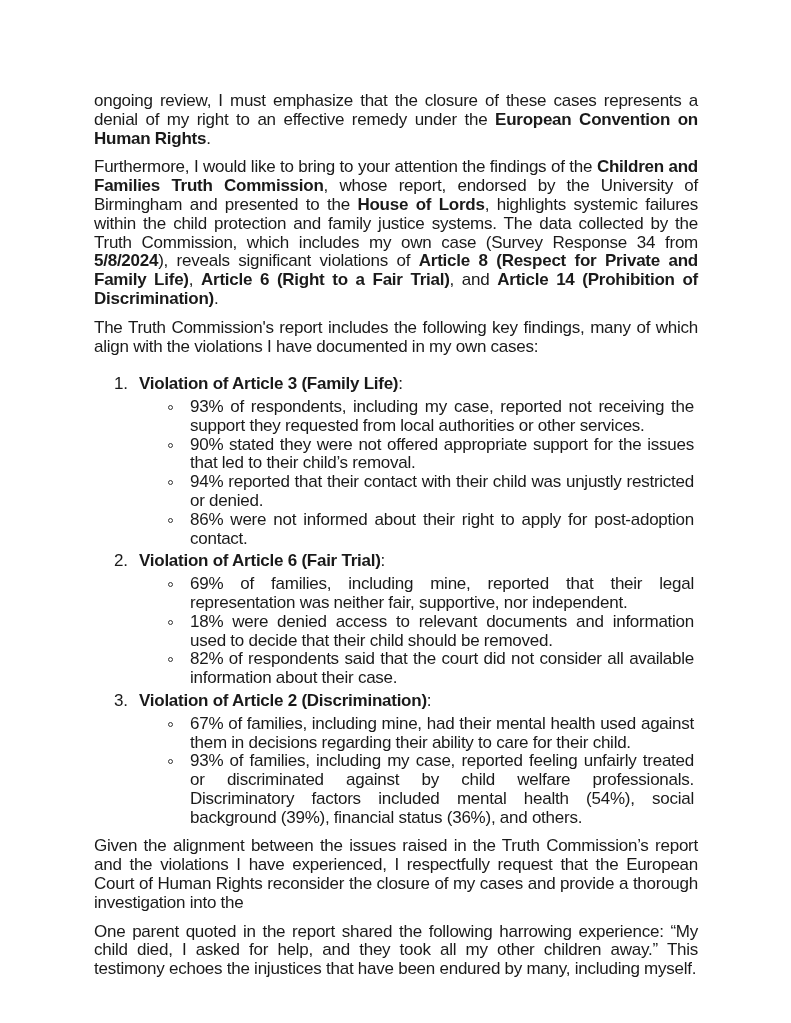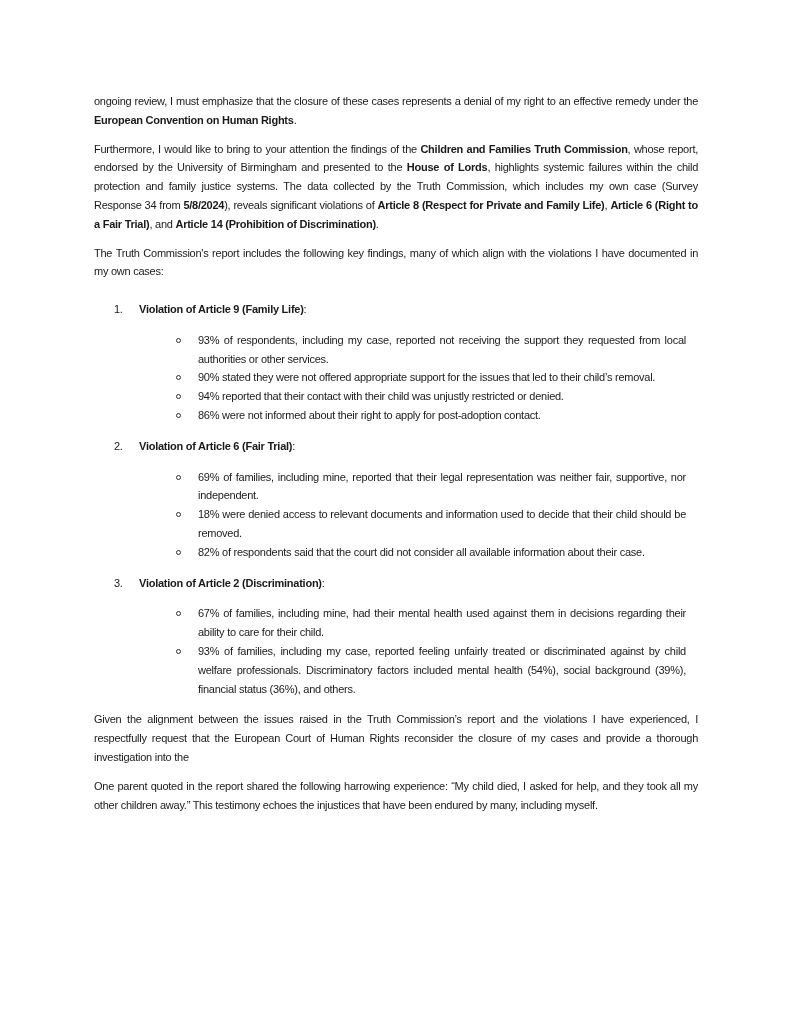--- a/index.html
+++ b/index.html
@@ -1,29 +1,29 @@
 <!DOCTYPE html>
 <html><head>
 <meta charset="utf-8">
 <style>
   html, body { margin: 0; padding: 0; background: #ffffff; }
   body { width: 791px; height: 1023px; position: relative; overflow: hidden; }
   .page {
     position: absolute; left: 94px; top: 92px; width: 604px;
     font-family: "Liberation Sans", sans-serif;
-    font-size: 11px; line-height: 18.8px; color: #1a1a1a;
+    font-size: 17px; line-height: 18.8px; color: #1a1a1a;
     letter-spacing: -0.25px;
   }
   p { margin: 0; text-align: justify; }
   p.gap { margin-top: 10px; }
   b { font-weight: bold; }
   ol { margin: 0; padding: 0; list-style: none; }
   ol > li { position: relative; padding-left: 45px; }
   .num { position: absolute; left: 20px; top: 0; }
-  ul { margin: 12px; padding: 0; list-style: none; }
+  ul { margin: 4px; padding: 0; list-style: none; }
   ul > li { position: relative; padding-left: 47px; text-align: justify; }
   .bullet {
     position: absolute; left: 25px; top: 7px; width: 5px; height: 5px;
     border: 1px solid #333; border-radius: 50%; box-sizing: border-box;
   }
   .list-block { margin-top: 18.8px; }
 </style>
 </head>
 <body>
 
@@ -32,21 +32,21 @@
   <p><span>ongoing review, I must emphasize that the closure of these cases represents a denial of my right to an effective remedy under the </span><b>European Convention on Human Rights</b><span>.</span></p>
 
   <p class="gap"><span>Furthermore, I would like to bring to your attention the findings of the </span><b>Children and Families Truth Commission</b><span>, whose report, endorsed by the University of Birmingham and presented to the </span><b>House of Lords</b><span>, highlights systemic failures within the child protection and family justice systems. The data collected by the Truth Commission, which includes my own case (Survey Response 34 from </span><b>5/8/2024</b><span>), reveals significant violations of </span><b>Article 8 (Respect for Private and Family Life)</b><span>, </span><b>Article 6 (Right to a Fair Trial)</b><span>, and </span><b>Article 14 (Prohibition of Discrimination)</b><span>.</span></p>
 
   <p class="gap">The Truth Commission's report includes the following key findings, many of which align with the violations I have documented in my own cases:</p>
 
   <div class="list-block">
     <ol>
       <li>
         <span class="num">1.</span>
-        <b>Violation of Article 9 (Family Life)</b><span>:</span>
+        <b>Violation of Article 3 (Family Life)</b><span>:</span>
         <ul>
           <li><span class="bullet"></span><span>93% of respondents, including my case, reported not receiving the support they requested from local authorities or other services.</span></li>
           <li><span class="bullet"></span><span>90% stated they were not offered appropriate support for the issues that led to their child’s removal.</span></li>
           <li><span class="bullet"></span><span>94% reported that their contact with their child was unjustly restricted or denied.</span></li>
           <li><span class="bullet"></span><span>86% were not informed about their right to apply for post-adoption contact.</span></li>
         </ul>
       </li>
       <li>
         <span class="num">2.</span>
         <b>Violation of Article 6 (Fair Trial)</b><span>:</span>

